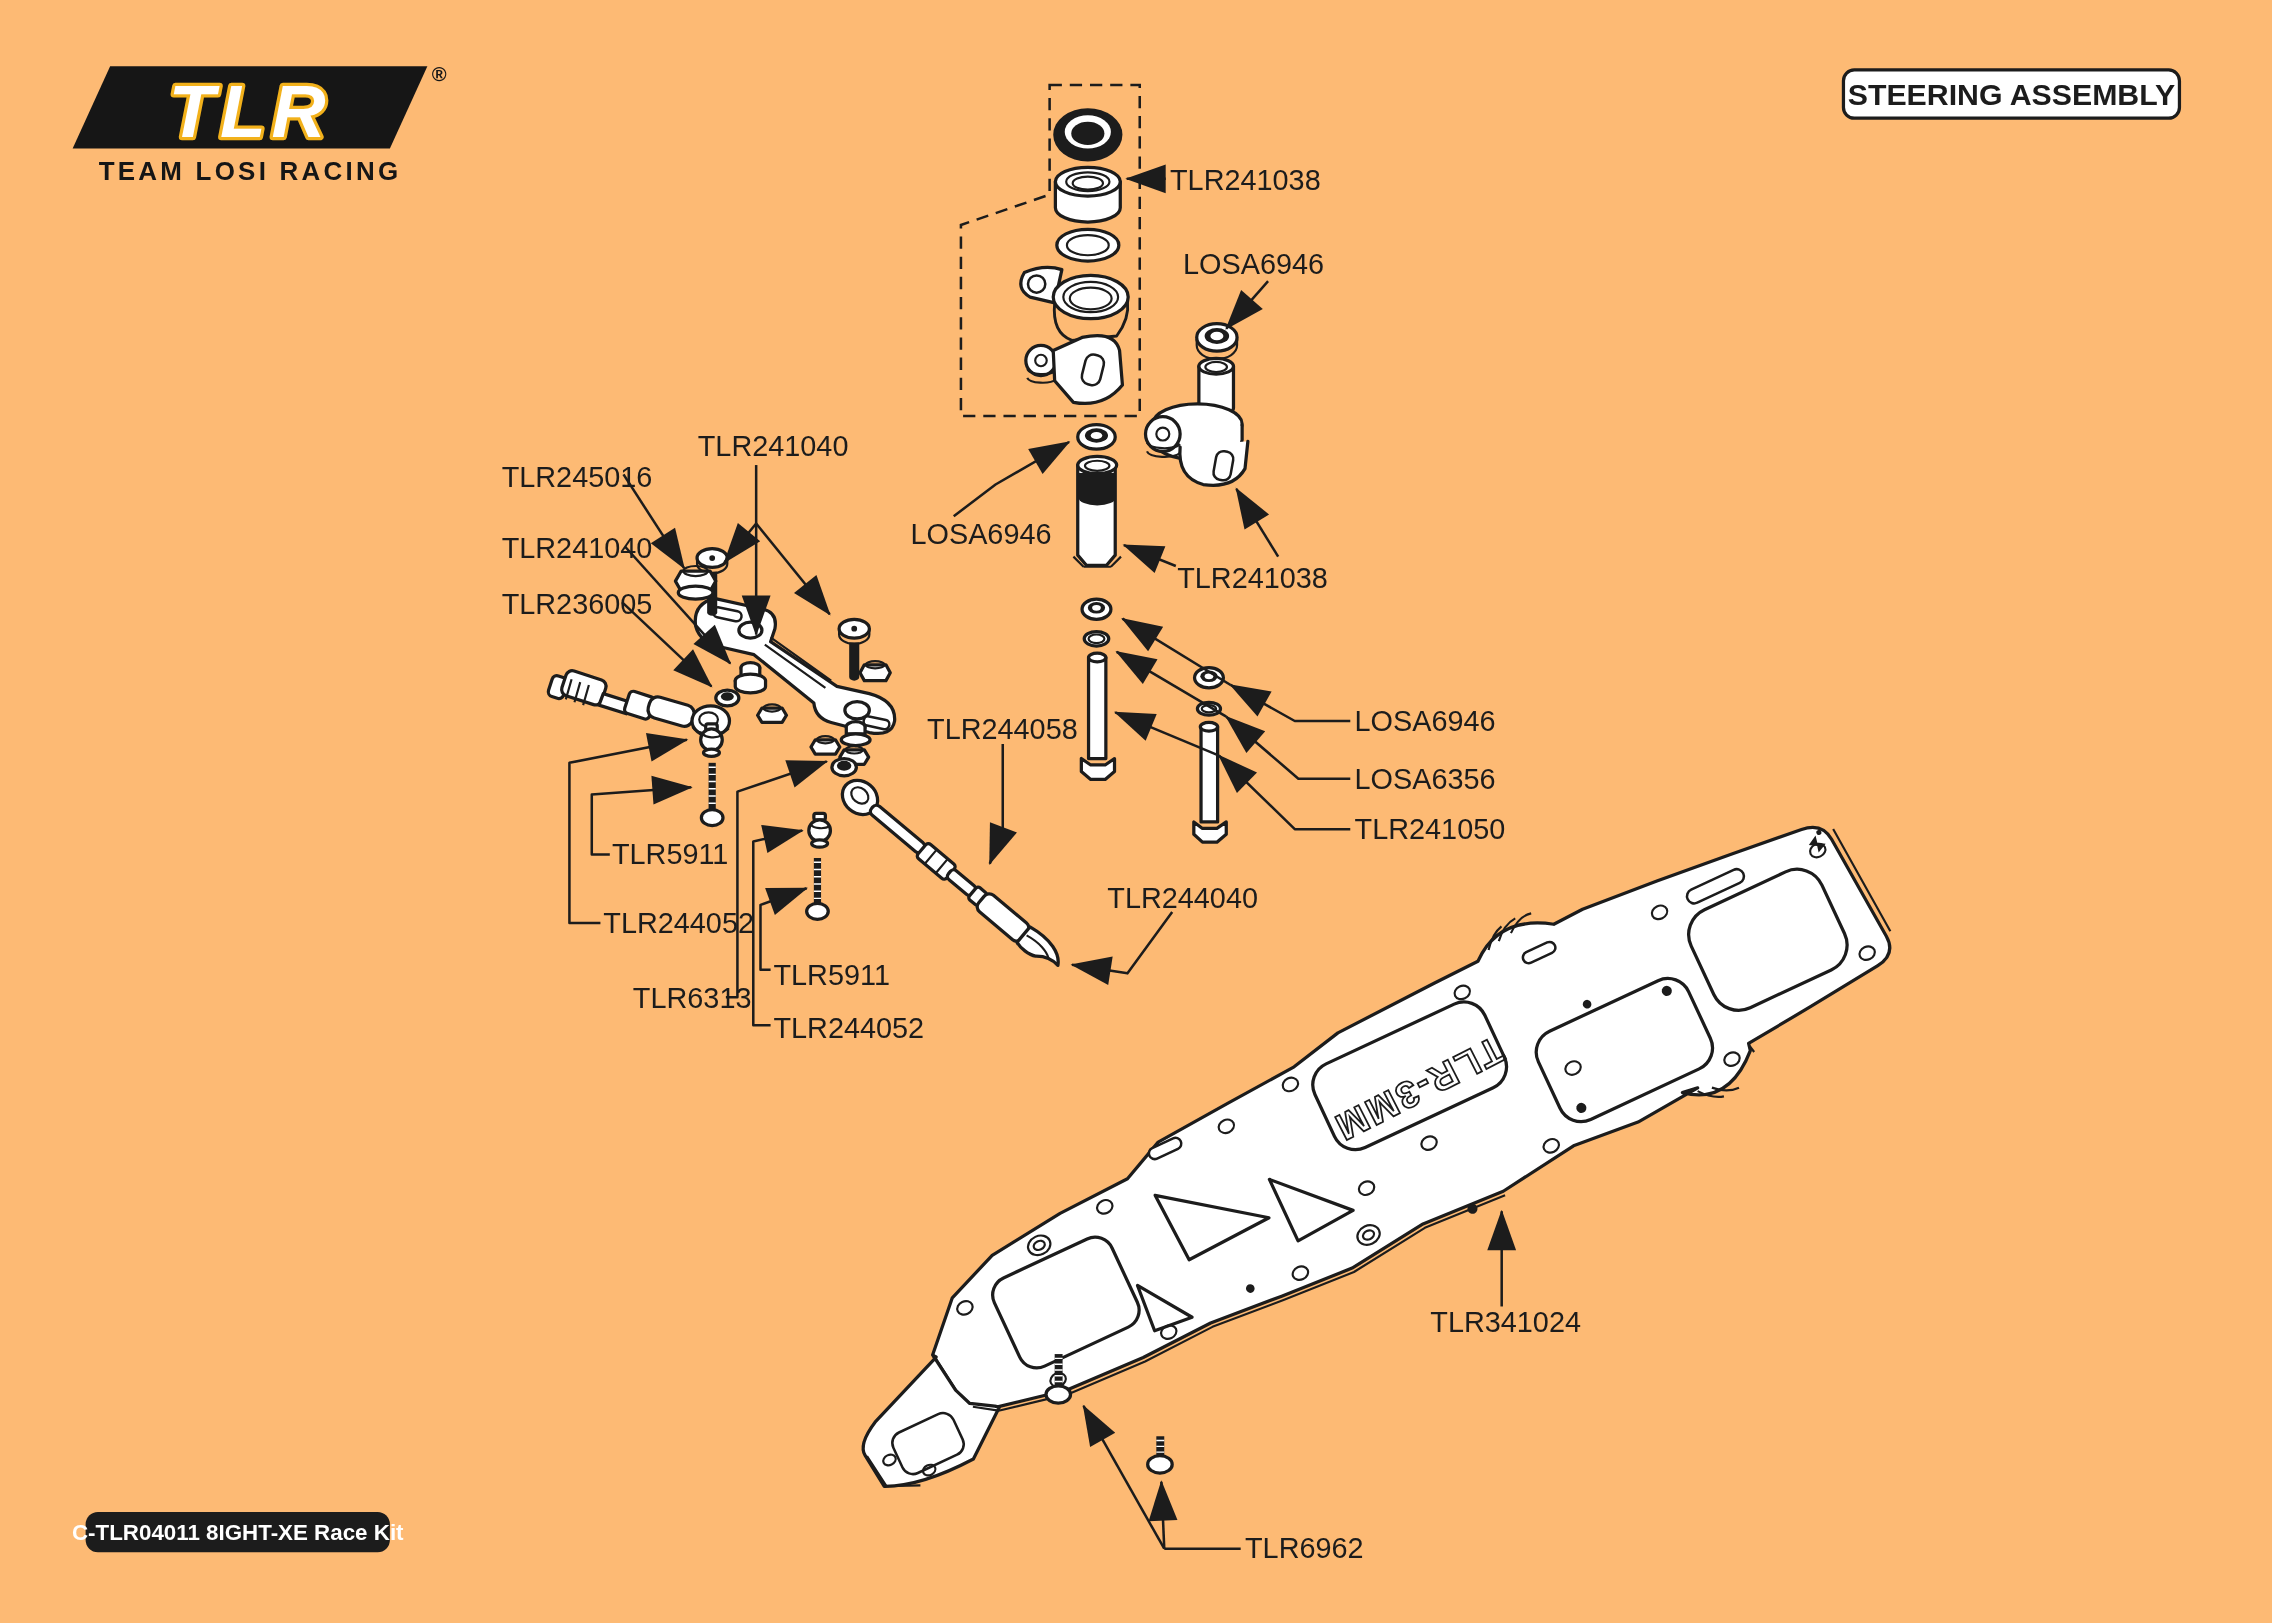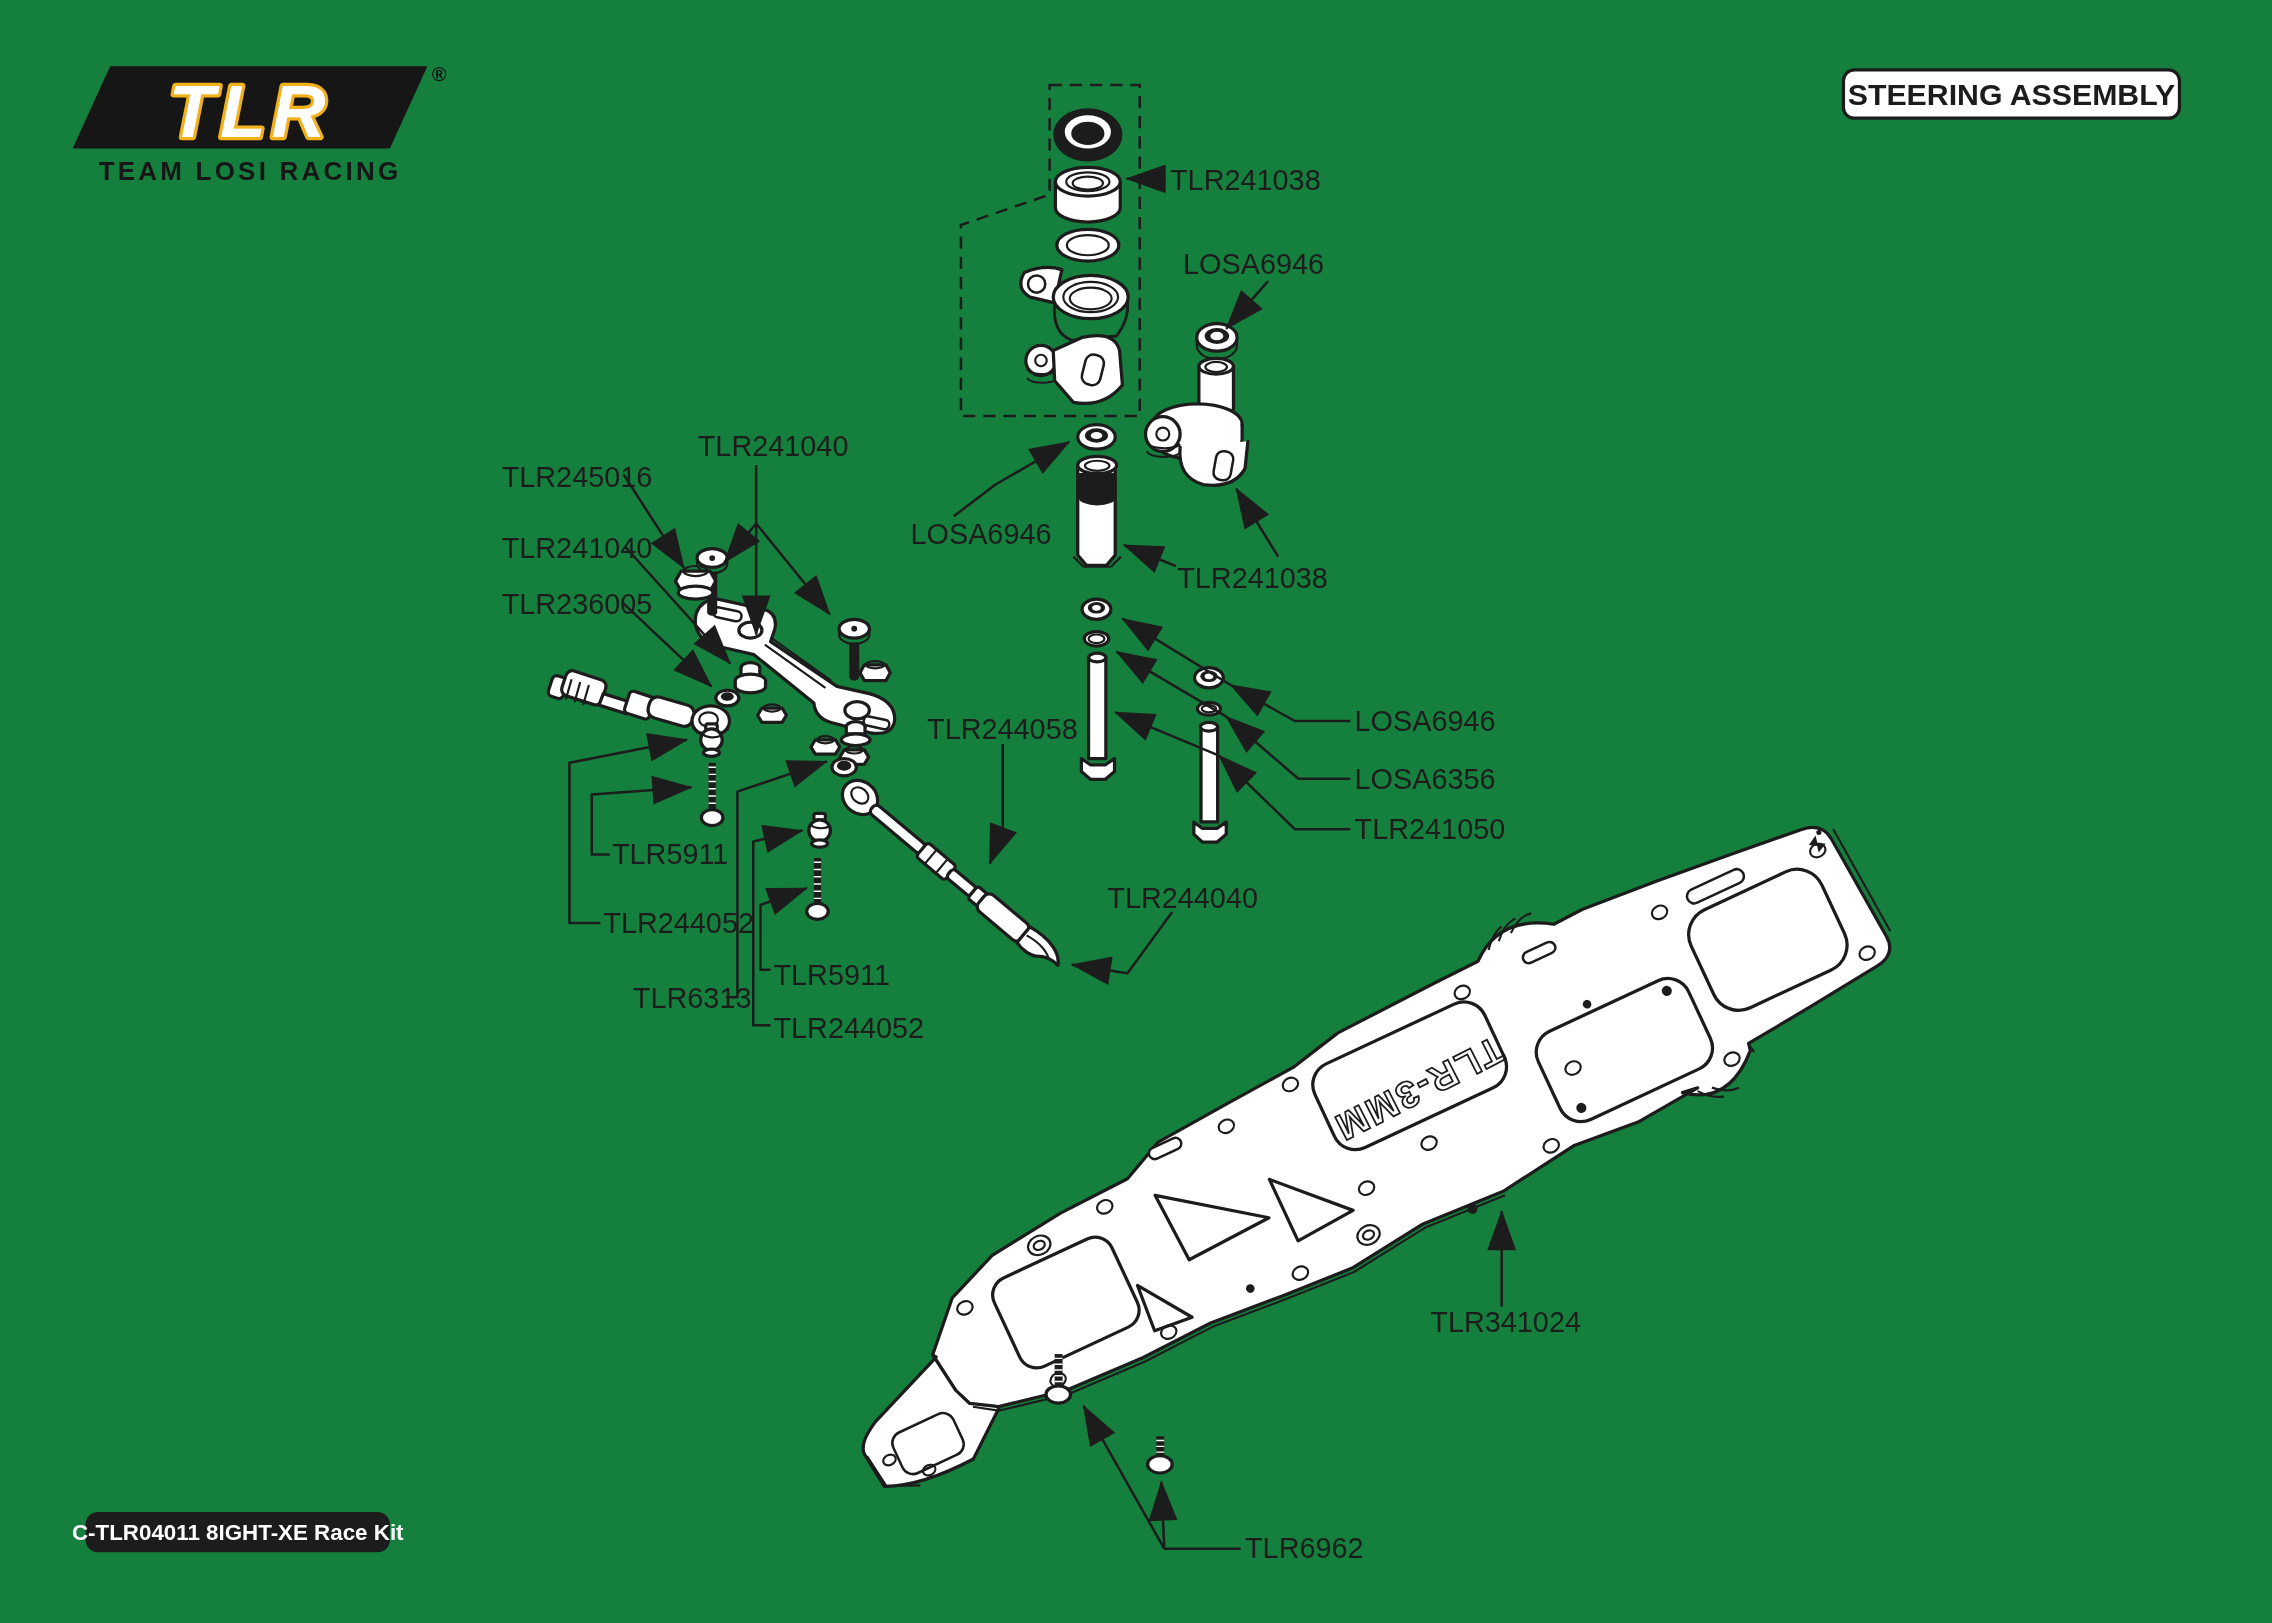--- a/index.html
+++ b/index.html
@@ -1,16 +1,16 @@
 <!DOCTYPE html>
 <html style="font-size:11.5px"><head>
 <meta charset="utf-8">
 <style>
   html,body{margin:0;padding:0;background:#ffffff;}
-  .stage{position:relative;width:2273px;height:1623px;background:#15803d;overflow:hidden;
+  .stage{position:relative;width:2273px;height:1623px;background:#fdba74;overflow:hidden;
          font-family:"Liberation Sans",sans-serif;}
   svg{display:block}
   .pt  {fill:#ffffff;stroke:#1c1c1c;stroke-width:4.5;stroke-linejoin:round;stroke-linecap:round;}
   .ptt {fill:#ffffff;stroke:#1c1c1c;stroke-width:3.5;stroke-linejoin:round;}
   .ptn {fill:none;stroke:#1c1c1c;stroke-width:4;stroke-linejoin:round;stroke-linecap:round;}
   .thin{fill:none;stroke:#1c1c1c;stroke-width:3;stroke-linejoin:round;}
   .blk {fill:#1c1c1c;stroke:none;}
   .ldr {fill:none;stroke:#1c1c1c;stroke-width:3.5;stroke-linejoin:round;}
   .lbl {font:400 40px "Liberation Sans",sans-serif;fill:#1c1c1c;}
   .ttl {font:700 42px "Liberation Sans",sans-serif;fill:#1c1c1c;}

